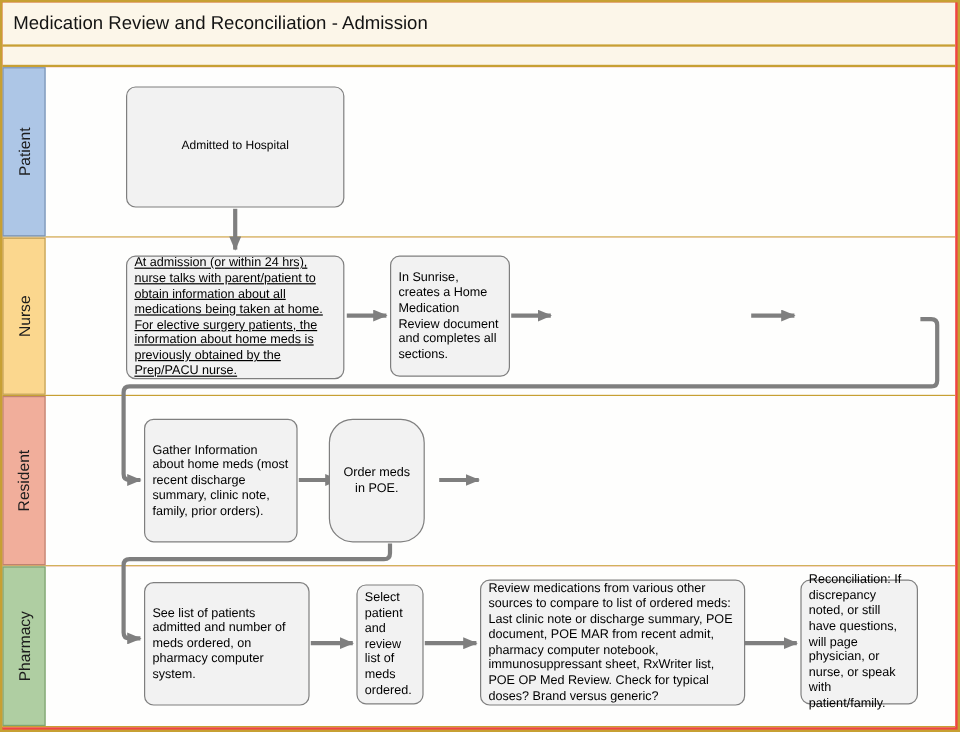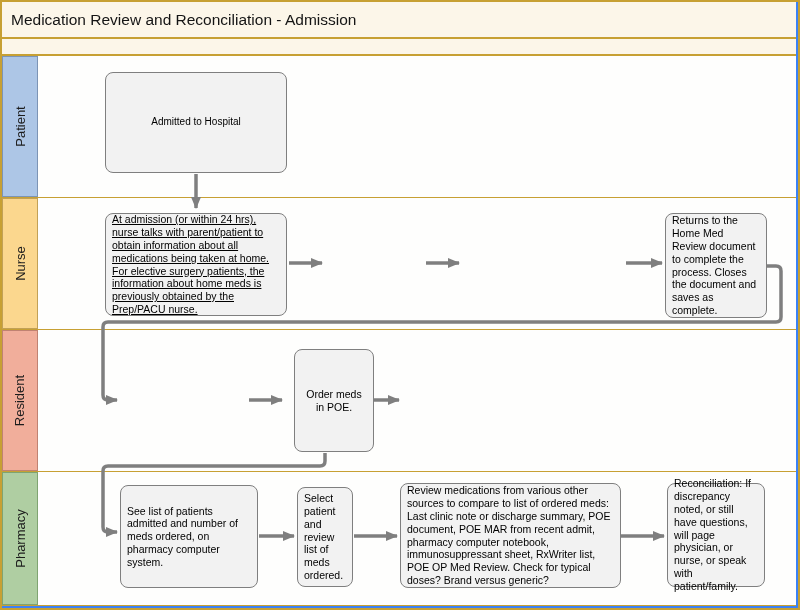--- a/index.html
+++ b/index.html
@@ -1,16 +1,16 @@
 <!DOCTYPE html>
 <html><head>
 <meta charset="utf-8">
 <style>
   html,body{margin:0;padding:0;background:#fff;}
-  #app{position:relative;width:800px;height:610px;background:#3b82f6;
+  #app{position:relative;width:800px;height:610px;background:#ef4444;
        font-family:"Liberation Sans",sans-serif;overflow:hidden;}
   .outer-border{position:absolute;left:0;top:0;right:0;bottom:0;
        border:2px solid #C7A033;pointer-events:none;z-index:30;}
   .titlebar{position:absolute;left:2px;top:2px;width:794px;height:37px;
        background:#FCF6E9;border-bottom:2px solid #C7A033;box-sizing:border-box;
        display:flex;align-items:center;padding-left:9px;
        font-size:15.5px;color:#141414;}
   .band2{position:absolute;left:2px;top:39px;width:794px;height:17px;
        background:#FCF6E9;border-bottom:2px solid #C7A033;box-sizing:border-box;}
   .lane{position:absolute;left:2px;width:794px;box-sizing:border-box;
@@ -87,28 +87,31 @@
   </svg>
 
   <div class="node center" style="left:105px;top:72px;width:182px;height:101px;font-size:10px;justify-content:center;">
     <span>Admitted to Hospital</span>
     </div>
 
   <div class="node" style="left:105px;top:213px;width:182px;height:103px;text-decoration:underline;">
     <span>At admission (or within 24 hrs), nurse talks with parent/patient to obtain information about all medications being taken at home. For elective surgery patients, the information about home meds is previously obtained by the Prep/PACU nurse.</span>
     </div>
 
-
-
-  <div class="node" style="left:665px;top:213px;width:102px;height:105px;">
-    <span>Returns to the Home Med Review document to complete the process. Closes the document and saves as complete.</span>
+  <div class="node" style="left:325px;top:213px;width:100px;height:101px;">
+    <span>In Sunrise, creates a Home Medication Review document and completes all sections.</span>
     </div>
 
 
-  <div class="node center" style="left:294px;top:349px;width:80px;height:103px;">
+
+  <div class="node" style="left:120px;top:349px;width:128px;height:103px;">
+    <span>Gather Information about home meds (most recent discharge summary, clinic note, family, prior orders).</span>
+    </div>
+
+  <div class="node center" style="left:274px;top:349px;width:80px;height:103px;border-radius:20px;">
     <span>Order meds in POE.</span>
     </div>
 
 
   <div class="node" style="left:297px;top:487px;width:56px;height:100px;">
     <span>Select patient and review list of meds ordered.</span>
     </div>
 
   <div class="node" style="left:120px;top:485px;width:138px;height:103px;">
     <span>See list of patients admitted and number of meds ordered, on pharmacy computer system.</span>

